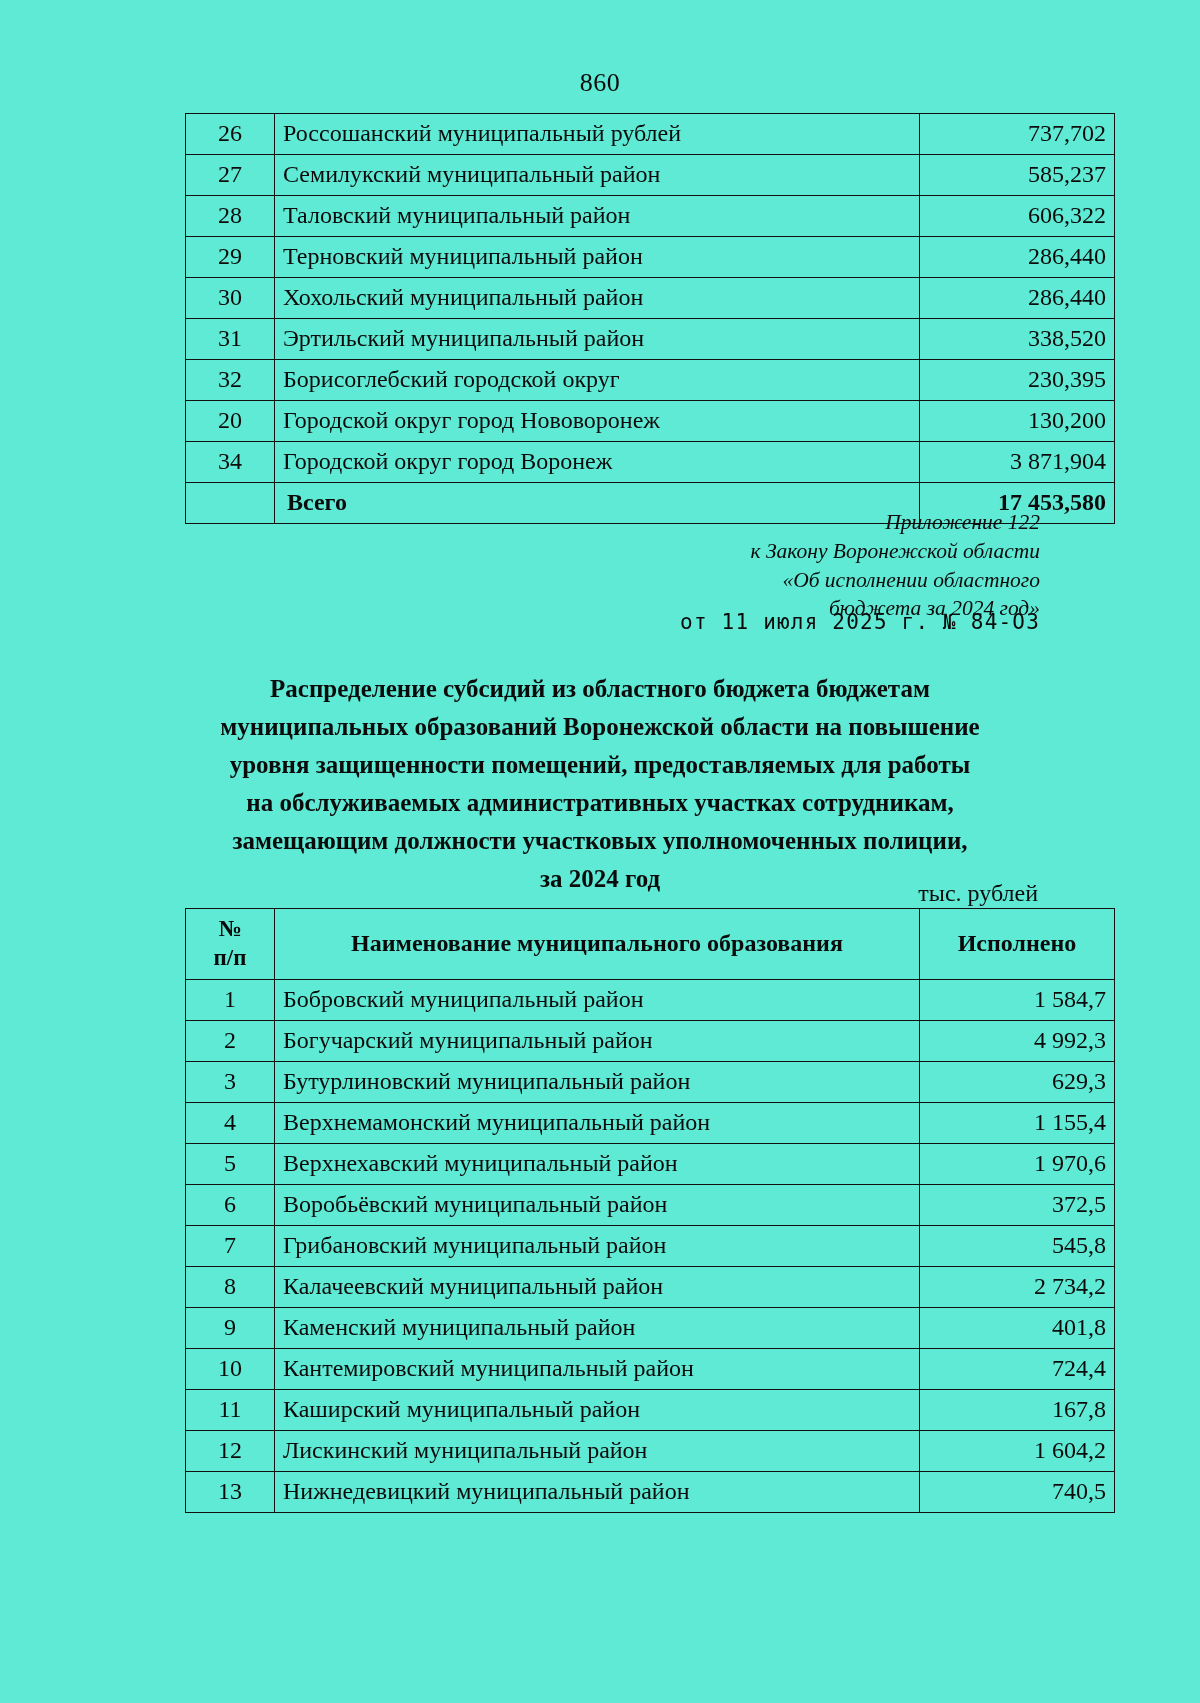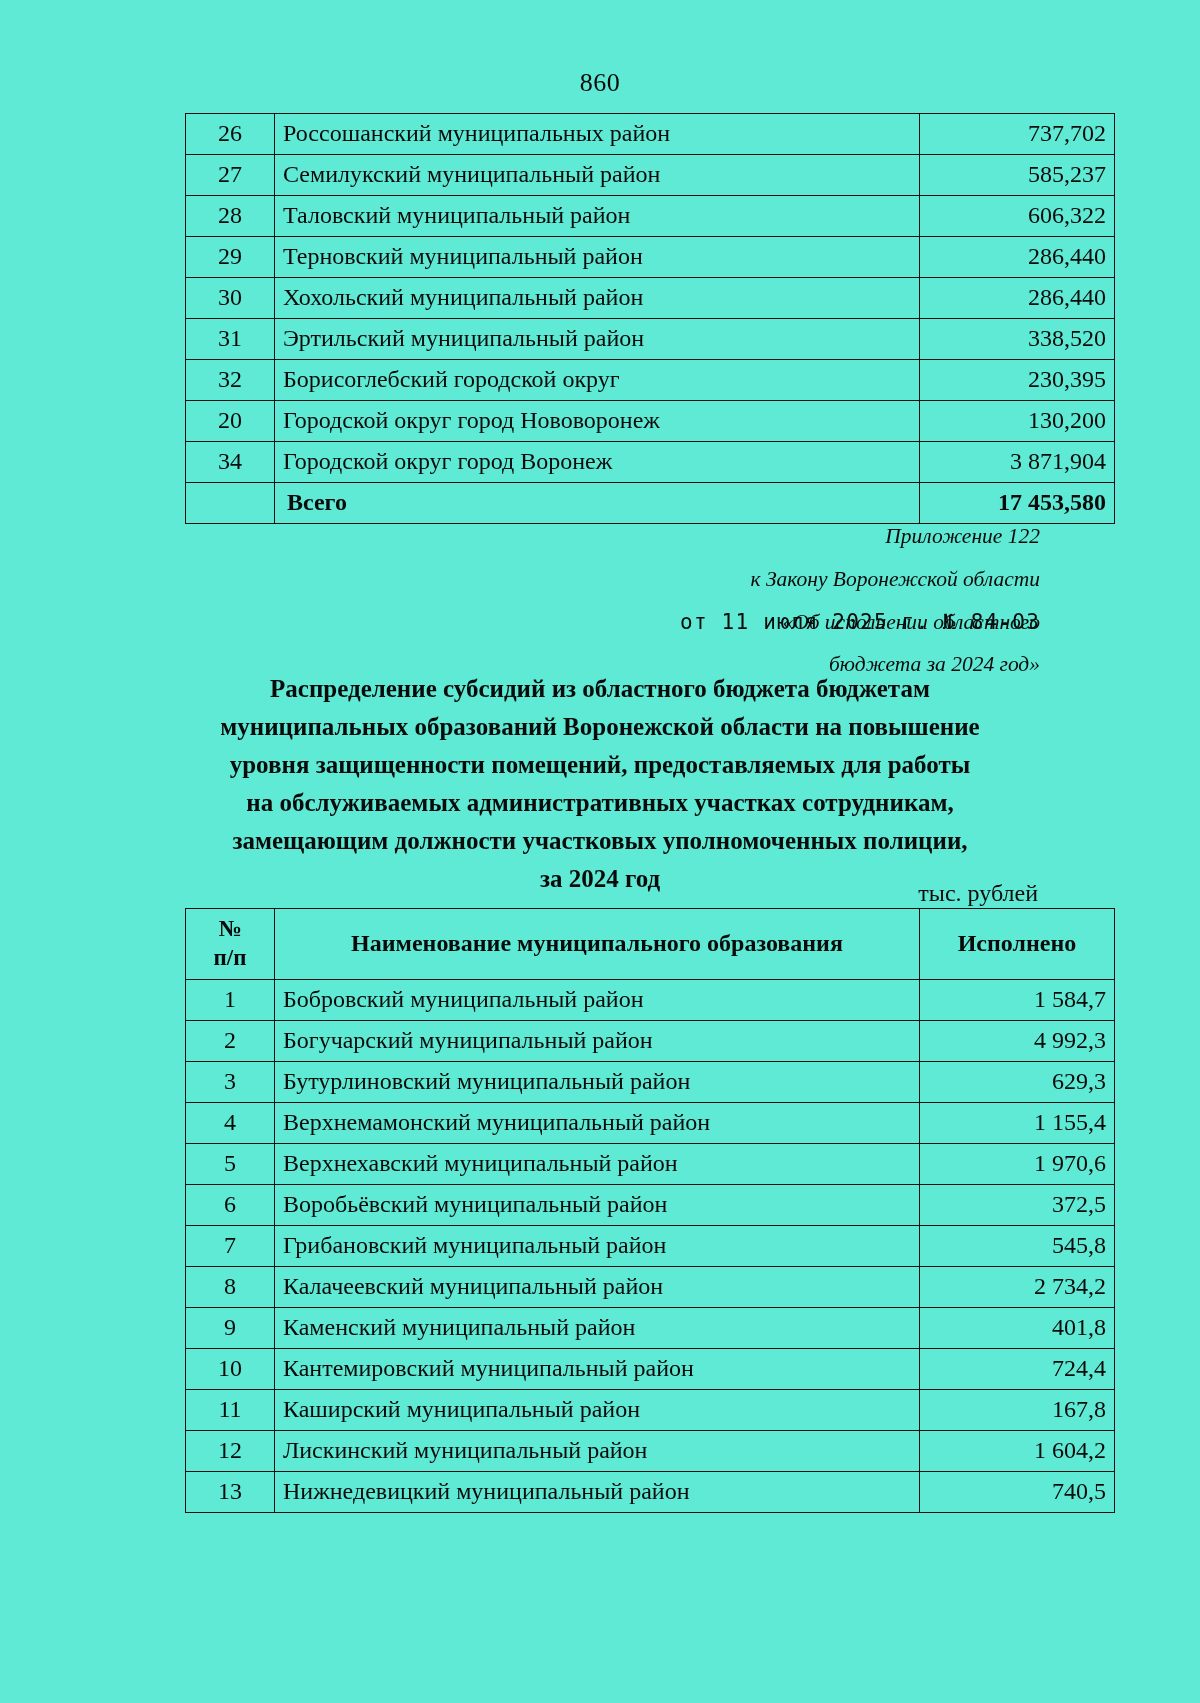--- a/index.html
+++ b/index.html
@@ -69,21 +69,21 @@
     position: absolute;
     top: 508px;
     left: 200px;
     width: 840px;
     text-align: right;
     font-style: italic;
     font-size: 21.5px;
     line-height: 1.34;
     font-family: "Liberation Serif", "DejaVu Serif", serif;
   }
-  #appendix-ref div { white-space: nowrap; margin-top: 14px; }
+  #appendix-ref div { white-space: nowrap; }
 
   #appendix-date {
     position: absolute;
     top: 610px;
     left: 200px;
     width: 840px;
     text-align: right;
     font-family: "DejaVu Sans Mono", "Liberation Mono", monospace;
     font-size: 21px;
     letter-spacing: 1.2px;
@@ -133,21 +133,21 @@
 
 <div class="page">
 
   <div class="page-number">860</div>
 
   <div id="table-continued-wrap">
     <table class="doc-table">
       <tbody id="continued-tbody">
           <tr>
             <td class="col-num">26</td>
-            <td class="col-name">Россошанский муниципальных район</td>
+            <td class="col-name">Россошанский муниципальный рублей</td>
             <td class="col-value nw">737,702</td>
           </tr>
           <tr>
             <td class="col-num">27</td>
             <td class="col-name">Семилукский муниципальный район</td>
             <td class="col-value nw">585,237</td>
           </tr>
           <tr>
             <td class="col-num">28</td>
             <td class="col-name">Таловский муниципальный район</td>

